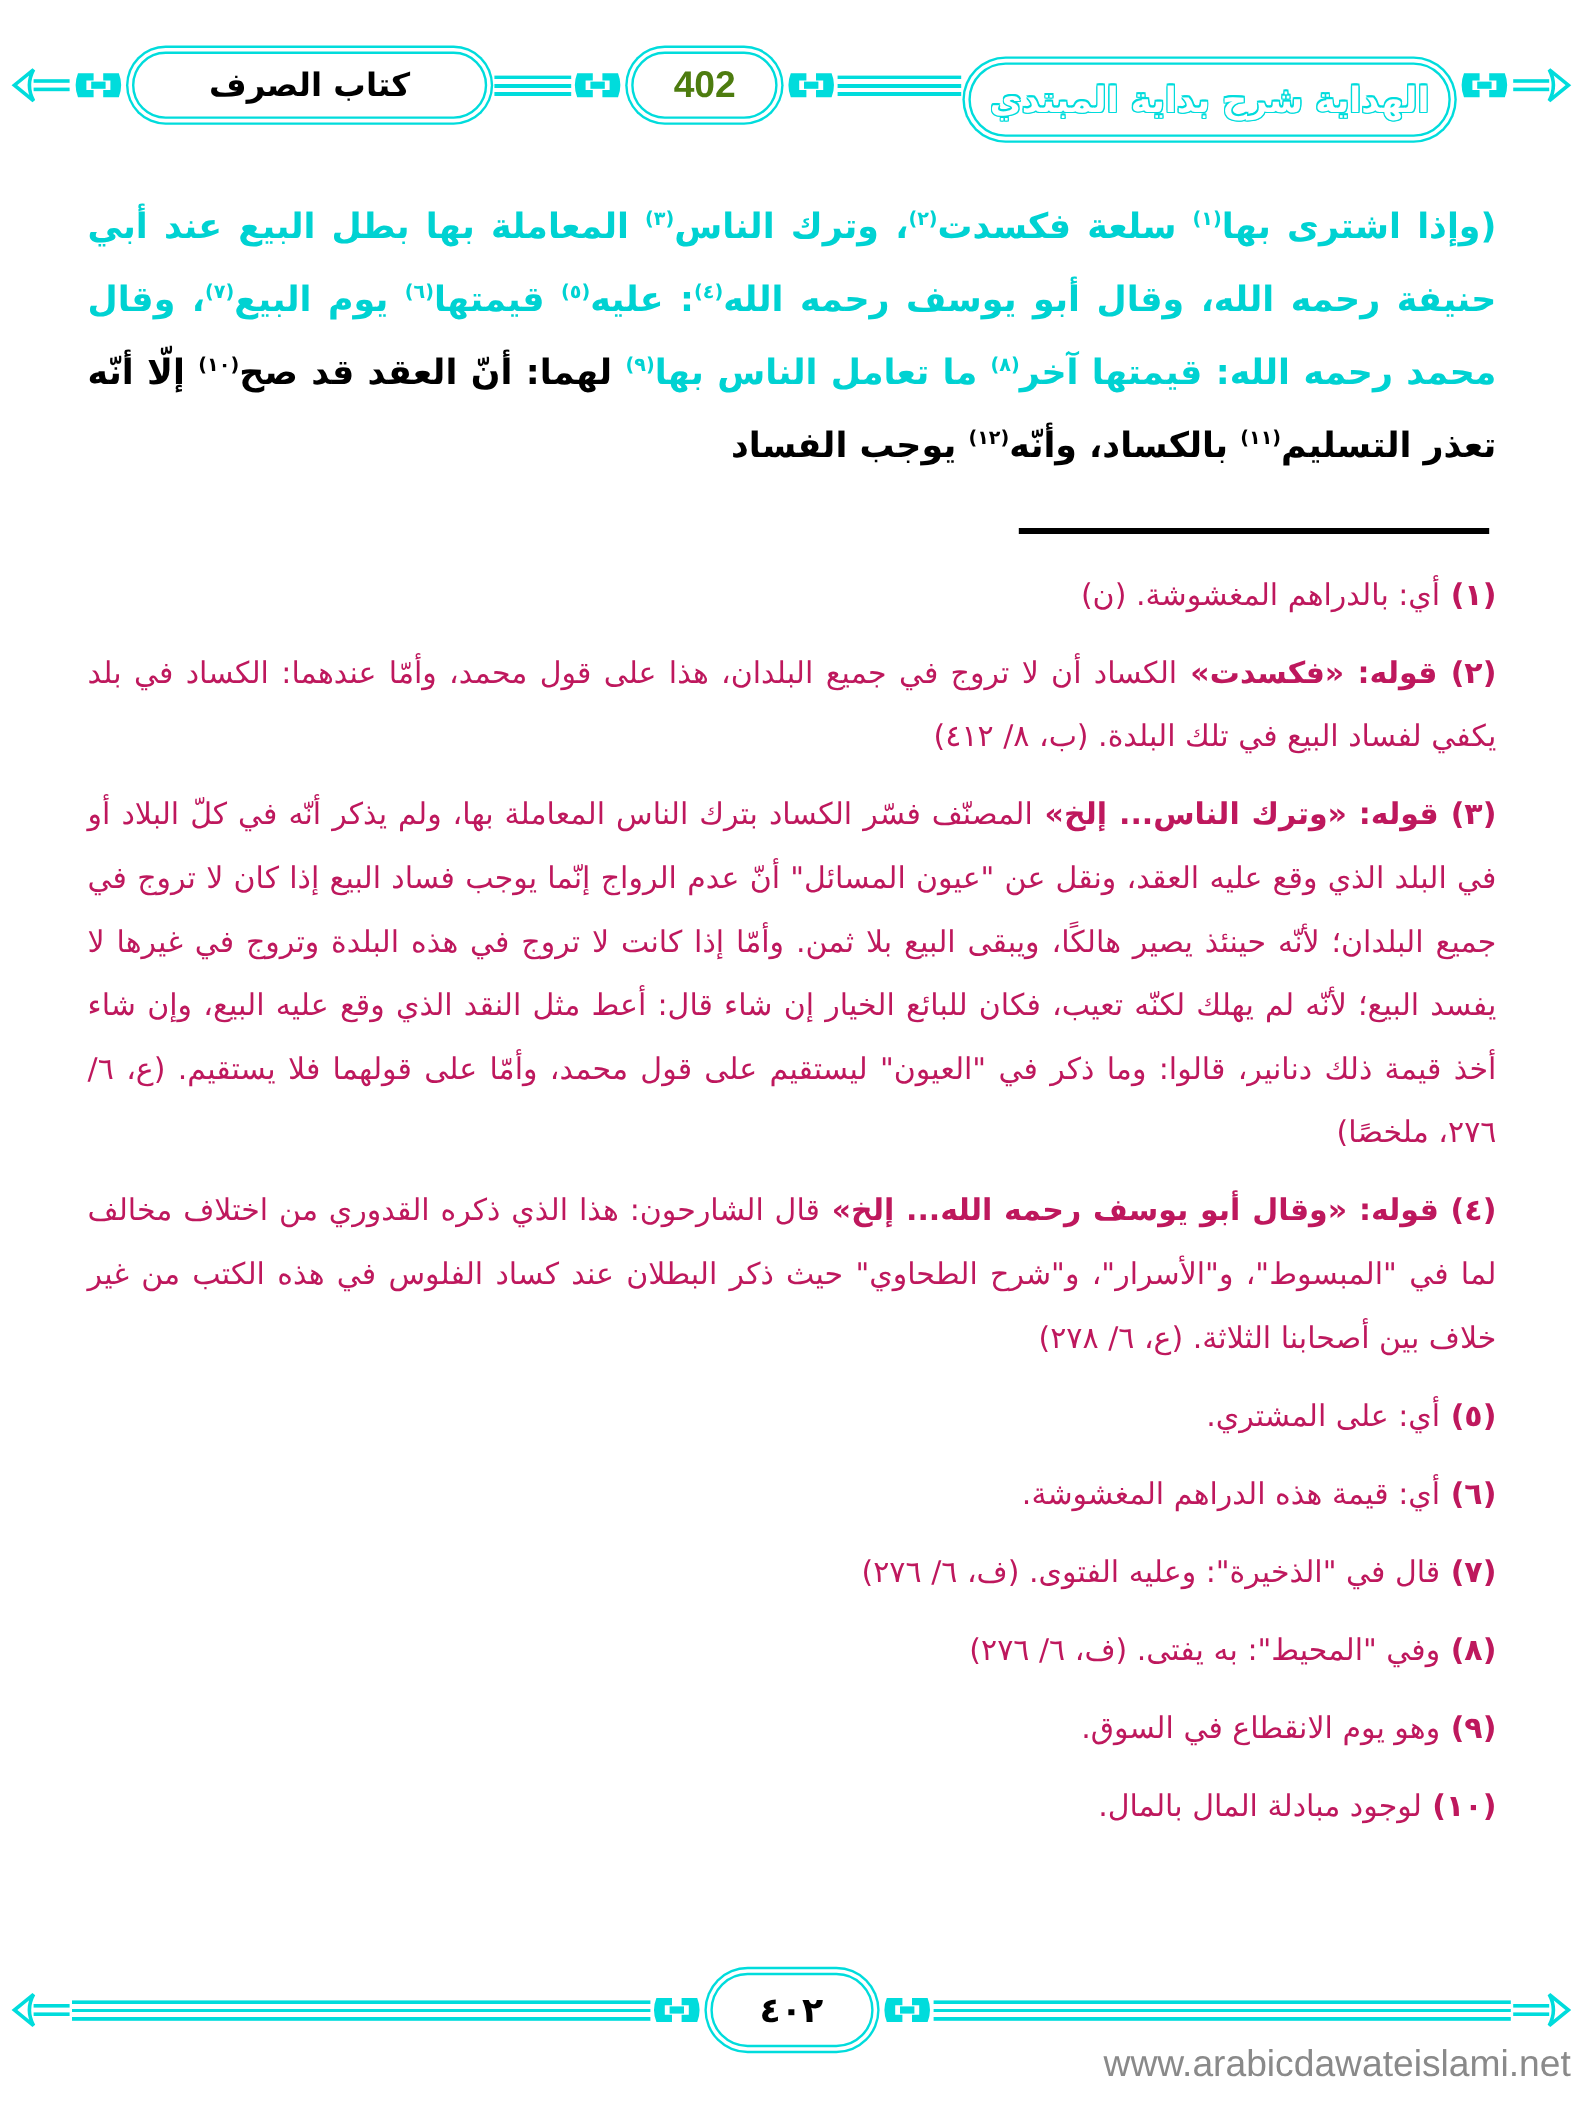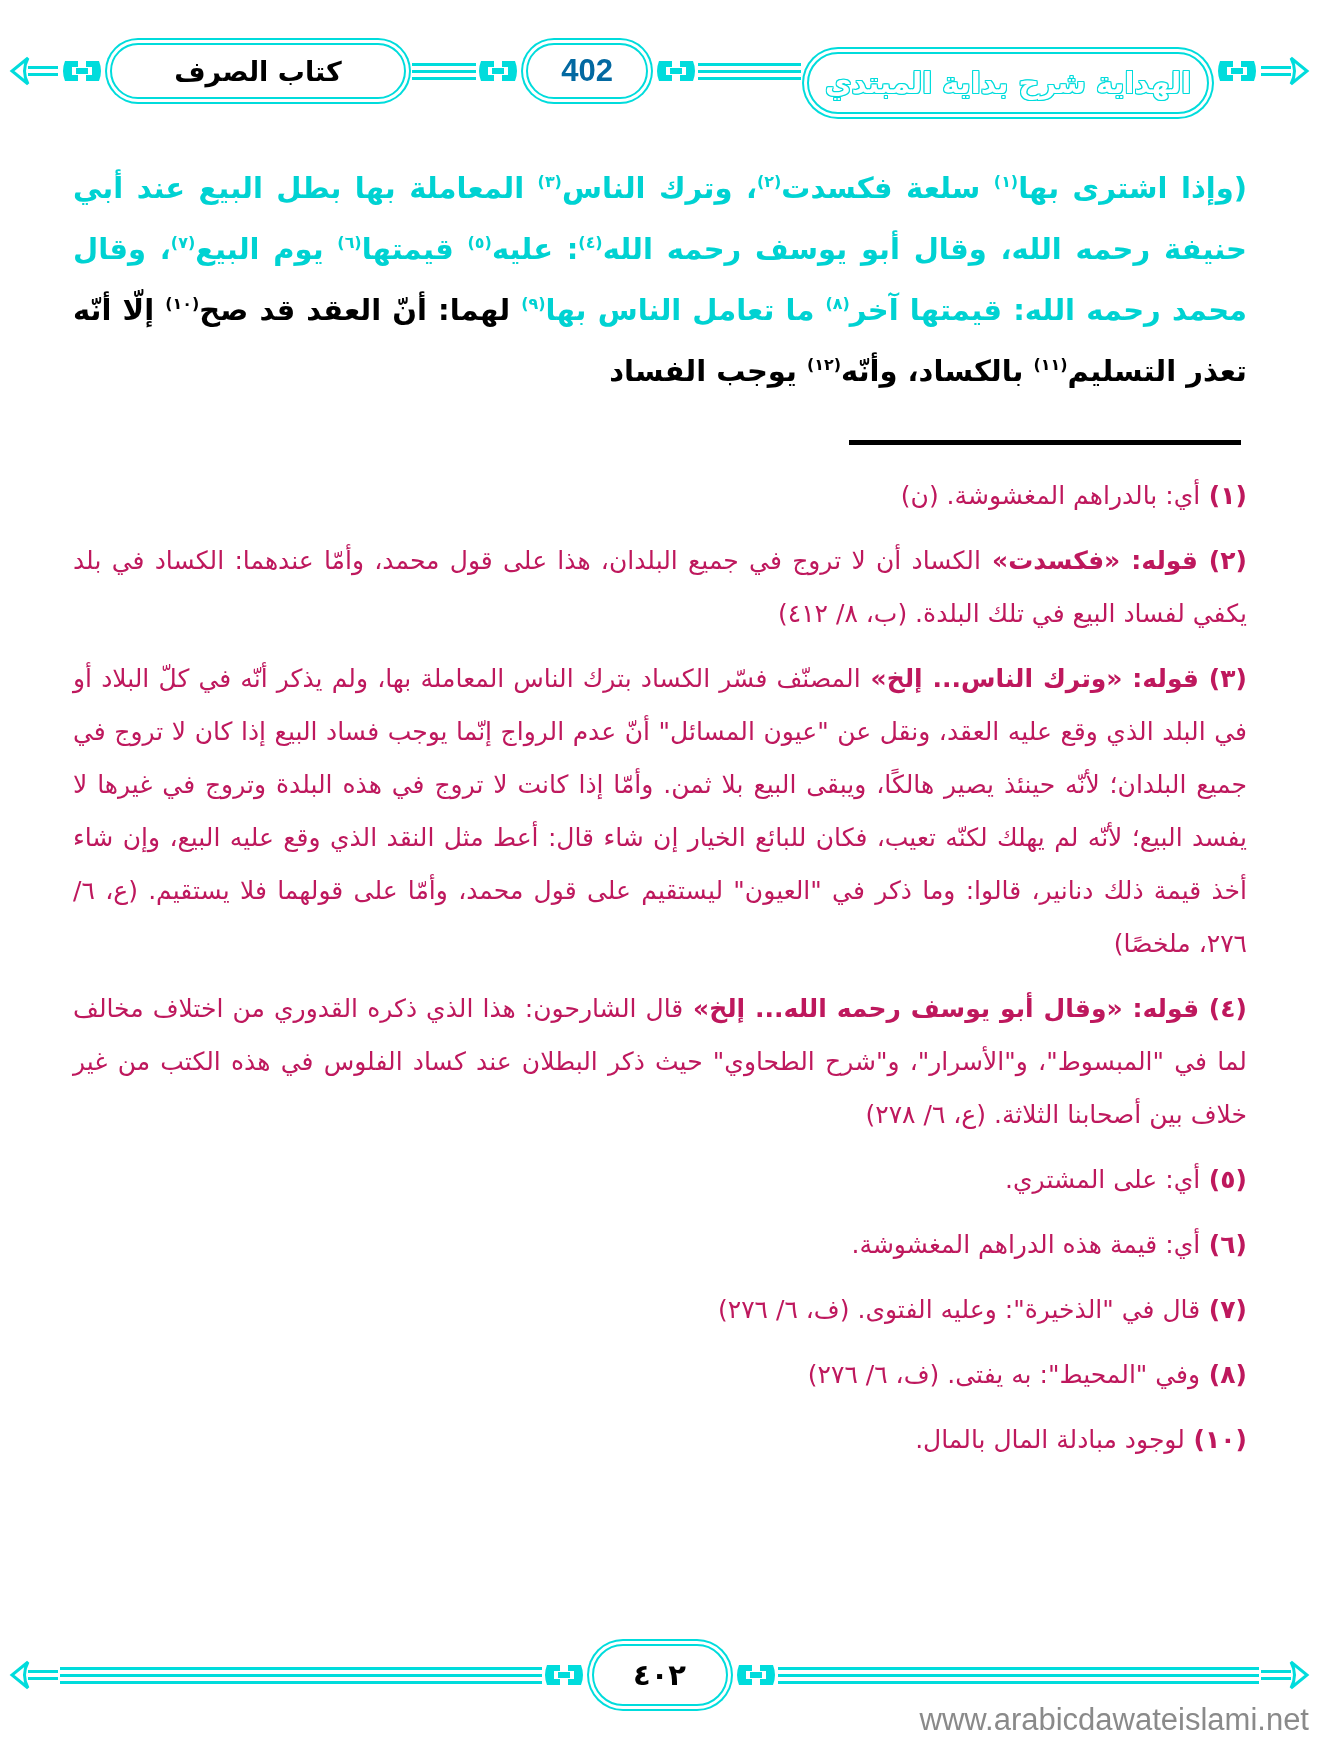--- a/index.html
+++ b/index.html
@@ -26,21 +26,21 @@
     border:2px solid var(--accent);
     border-radius:46px;
     background:#fff;
     box-shadow:0 0 0 3px #fff,0 0 0 5px var(--accent);
     display:flex;align-items:center;justify-content:center;
     margin:0 6px;z-index:2;
   }
   .section-cartouche{width:292px;height:52px;}
   .section-cartouche span{font-size:27px;font-weight:bold;color:#000;}
   .num-cartouche{width:118px;height:52px;}
-  .num-cartouche span{font-size:31px;font-weight:bold;color:#0369a1;font-family:"Liberation Sans",sans-serif;text-align:center;}
+  .num-cartouche span{font-size:31px;font-weight:bold;color:#4d7c0f;font-family:"Liberation Sans",sans-serif;text-align:center;}
   .title-cartouche{width:398px;height:58px;margin-top:23px;}
   .title-cartouche span{
     font-size:29px;font-weight:bold;white-space:nowrap;
     color:#fff;
     text-shadow:-1px -1px 0 var(--accent),1px -1px 0 var(--accent),
                 -1px 1px 0 var(--accent),1px 1px 0 var(--accent),
                 0 -1px 0 var(--accent),0 1px 0 var(--accent),
                 -1px 0 0 var(--accent),1px 0 0 var(--accent);
   }
   .footer-num-cartouche{width:132px;height:58px;text-align:right;}
@@ -132,20 +132,21 @@
     <div class="separator"></div>
     <section class="footnotes" id="footnotes">
         <p class="footnote"><span class="fn-num">(١) </span><span class="fn-text">أي: بالدراهم المغشوشة. (ن)</span></p>
         <p class="footnote"><span class="fn-num">(٢) </span><span class="fn-bold">قوله: «فكسدت» </span><span class="fn-text">الكساد أن لا تروج في جميع البلدان، هذا على قول محمد، وأمّا عندهما: الكساد في بلد يكفي لفساد البيع في تلك البلدة. (ب، ٨/ ٤١٢)</span></p>
         <p class="footnote"><span class="fn-num">(٣) </span><span class="fn-bold">قوله: «وترك الناس... إلخ» </span><span class="fn-text">المصنّف فسّر الكساد بترك الناس المعاملة بها، ولم يذكر أنّه في كلّ البلاد أو في البلد الذي وقع عليه العقد، ونقل عن "عيون المسائل" أنّ عدم الرواج إنّما يوجب فساد البيع إذا كان لا تروج في جميع البلدان؛ لأنّه حينئذ يصير هالكًا، ويبقى البيع بلا ثمن. وأمّا إذا كانت لا تروج في هذه البلدة وتروج في غيرها لا يفسد البيع؛ لأنّه لم يهلك لكنّه تعيب، فكان للبائع الخيار إن شاء قال: أعط مثل النقد الذي وقع عليه البيع، وإن شاء أخذ قيمة ذلك دنانير، قالوا: وما ذكر في "العيون" ليستقيم على قول محمد، وأمّا على قولهما فلا يستقيم. (ع، ٦/ ٢٧٦، ملخصًا)</span></p>
         <p class="footnote"><span class="fn-num">(٤) </span><span class="fn-bold">قوله: «وقال أبو يوسف رحمه الله... إلخ» </span><span class="fn-text">قال الشارحون: هذا الذي ذكره القدوري من اختلاف مخالف لما في "المبسوط"، و"الأسرار"، و"شرح الطحاوي" حيث ذكر البطلان عند كساد الفلوس في هذه الكتب من غير خلاف بين أصحابنا الثلاثة. (ع، ٦/ ٢٧٨)</span></p>
         <p class="footnote"><span class="fn-num">(٥) </span><span class="fn-text">أي: على المشتري.</span></p>
         <p class="footnote"><span class="fn-num">(٦) </span><span class="fn-text">أي: قيمة هذه الدراهم المغشوشة.</span></p>
         <p class="footnote"><span class="fn-num">(٧) </span><span class="fn-text">قال في "الذخيرة": وعليه الفتوى. (ف، ٦/ ٢٧٦)</span></p>
         <p class="footnote"><span class="fn-num">(٨) </span><span class="fn-text">وفي "المحيط": به يفتى. (ف، ٦/ ٢٧٦)</span></p>
+        <p class="footnote"><span class="fn-num">(٩) </span><span class="fn-text">وهو يوم الانقطاع في السوق.</span></p>
         <p class="footnote"><span class="fn-num">(١٠) </span><span class="fn-text">لوجود مبادلة المال بالمال.</span></p>
       </section>
   </main>
 
   <footer class="bar bottombar" dir="ltr">
     <svg class="orn" width="52" height="34" viewBox="0 0 52 34">
       <path d="M20 4 L4 17 L20 30 Q13 17 20 4 Z" fill="#fff" stroke="#00dcdc" stroke-width="3"></path>
       <rect x="20" y="12" width="30" height="3" fill="#00dcdc"></rect>
       <rect x="20" y="19" width="30" height="3" fill="#00dcdc"></rect>
     </svg>

